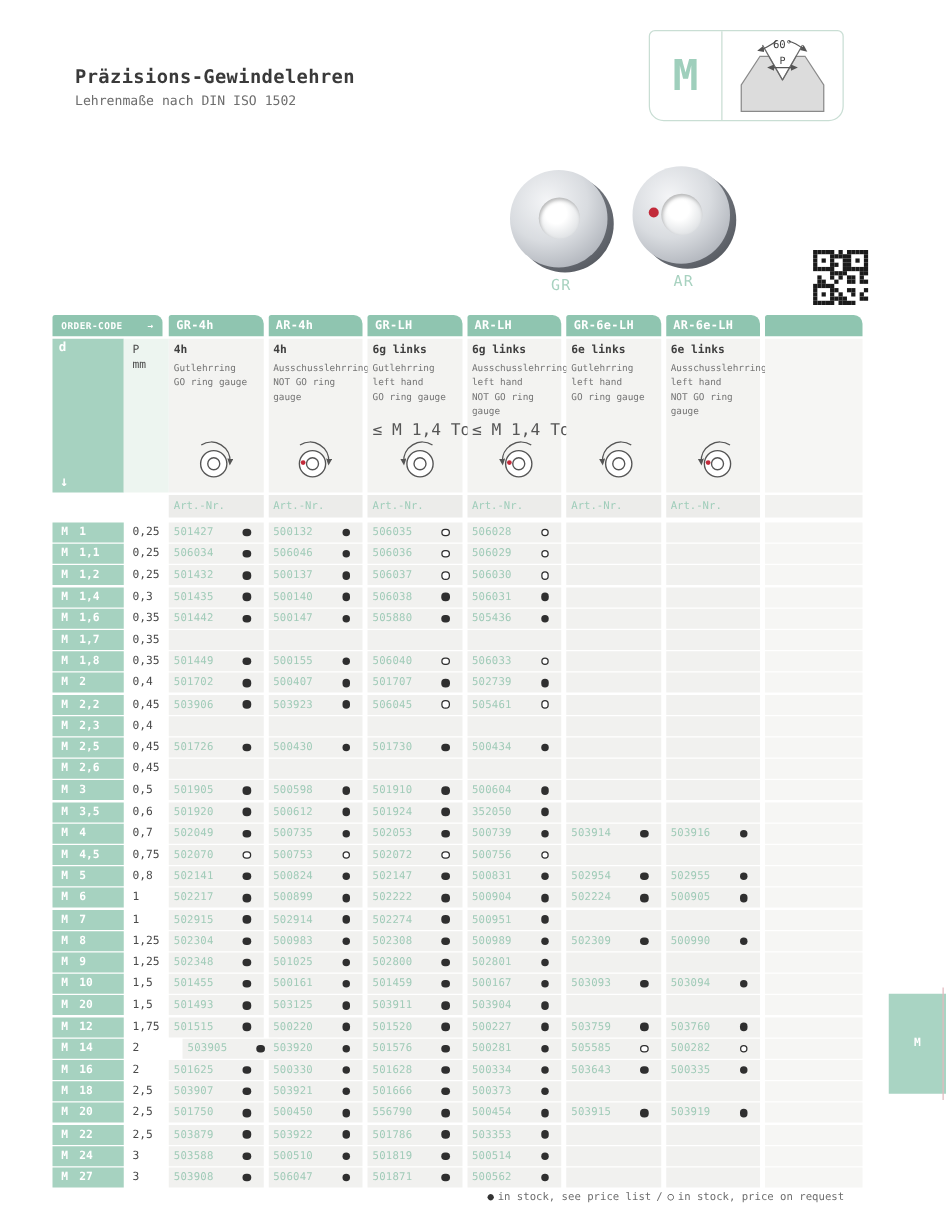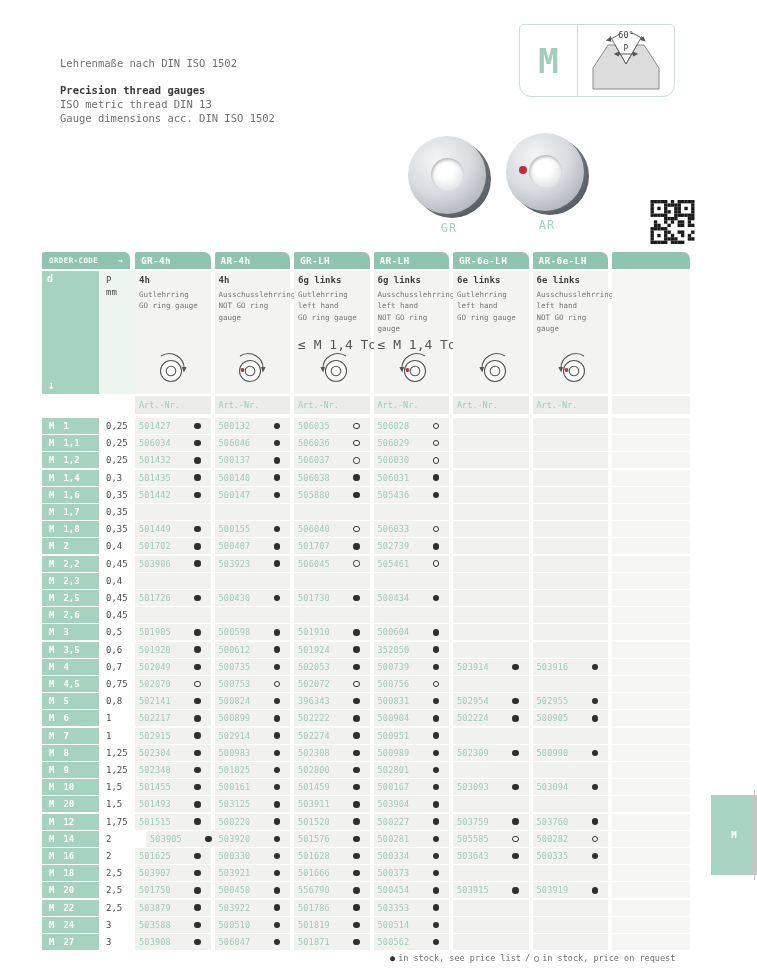--- a/index.html
+++ b/index.html
@@ -86,26 +86,22 @@
   .side-tab { position:absolute; left:711px; top:795px; width:46px; height:80px; background:#a9d4c3;
               display:flex; align-items:center; justify-content:center; color:#fff; font-size:9px; font-weight:bold; }
   .side-rule { position:absolute; left:754px; top:790px; width:1px; height:90px; background:#e3b9c0; }
 </style>
 </head>
 <body>
 
 <div class="page">
 
   <div class="titles">
+    <div class="t-de1">Präzisions-Gewindelehren</div>
     <div class="t-de3">Lehrenmaße nach DIN ISO 1502</div>
-    <div class="t-en">
-      <div class="t-en1">Precision thread gauges</div>
-      <div class="t-en2">ISO metric thread DIN 13</div>
-      <div class="t-en2">Gauge dimensions acc. DIN ISO 1502</div>
-    </div>
   </div>
 
   <div class="mbox">
     <div class="mbox-left">
       <span class="mbox-letter">M</span>
     </div>
     <div class="mbox-right">
       <svg width="92" height="64" viewBox="0 0 92 64">
         <defs>
           <marker id="ah" markerWidth="7" markerHeight="7" refX="3.2" refY="2.5" orient="auto">
@@ -726,21 +722,21 @@
       <div class="rowp" style="top:441.2px">0,8</div>
       <div class="dcellb" style="left:93px;top:441.2px">
         <span class="nr">502141</span>
         <span class="dotf"></span>
       </div>
       <div class="dcellb" style="left:172.5px;top:441.2px">
         <span class="nr">500824</span>
         <span class="dotf"></span>
       </div>
       <div class="dcellb" style="left:252px;top:441.2px">
-        <span class="nr">396343</span>
+        <span class="nr">502147</span>
         <span class="dotf"></span>
       </div>
       <div class="dcellb" style="left:331.5px;top:441.2px">
         <span class="nr">500831</span>
         <span class="dotf"></span>
       </div>
       <div class="dcellb" style="left:411px;top:441.2px">
         <span class="nr">502954</span>
         <span class="dotf"></span>
       </div>

